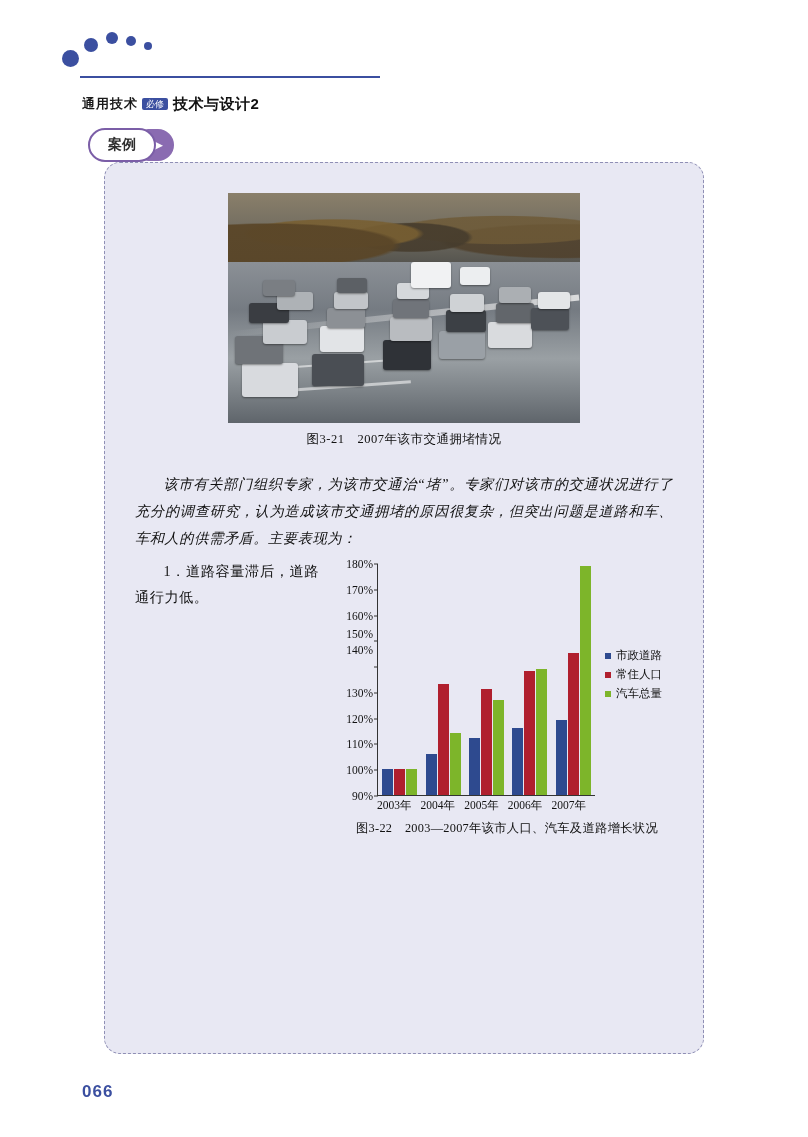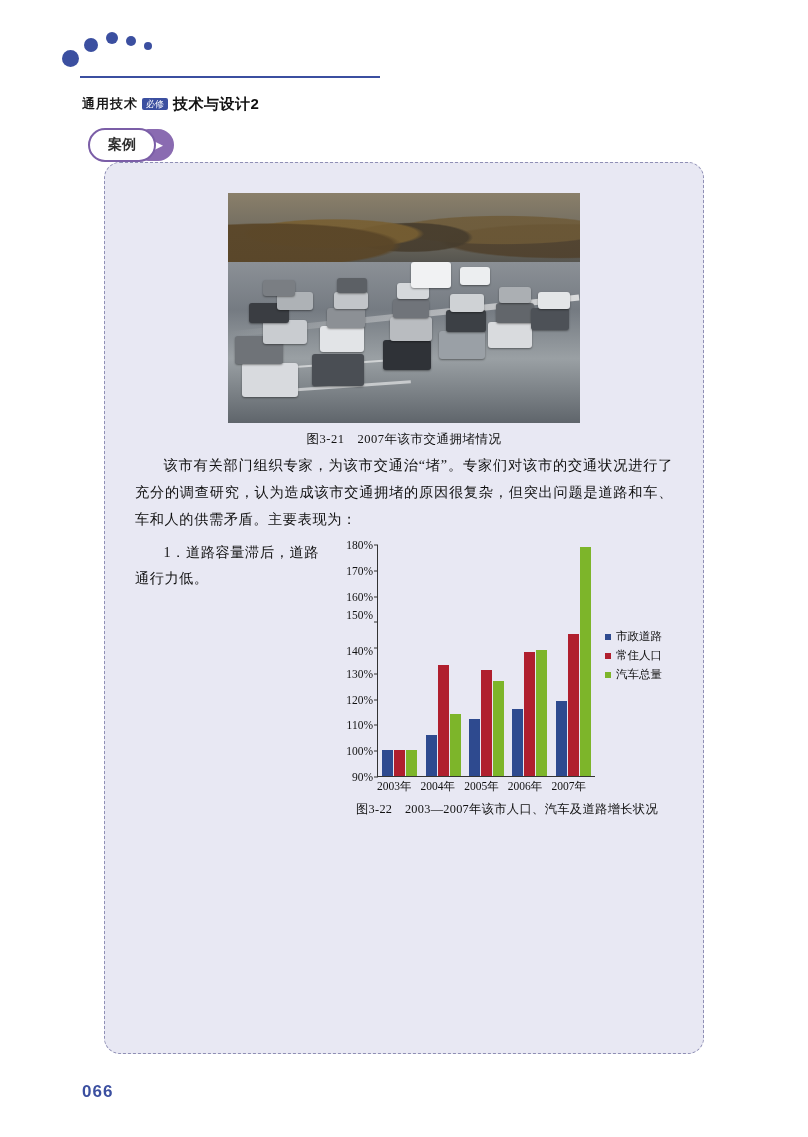--- a/index.html
+++ b/index.html
@@ -197,21 +197,21 @@
     transform: rotate(-6deg);
   }
   .fig-caption {
     margin-top: 8px;
     text-align: center;
     font-size: 12.5px;
     color: #111;
     letter-spacing: 0.5px;
   }
 
-  .para-2 { margin-top: 4px; }
+  .para-2 { margin-top: 23px; font-style: italic; }
 
   
   .cols {
     display: flex;
     margin-top: 6px;
     gap: 14px;
   }
   .col-left {
     width: 184px;
     font-size: 14.2px;
@@ -453,21 +453,21 @@
               <div class="ytick" style="top: 232px;">90%</div>
               <div class="ytick-mark" style="top: 232px;"></div>
               <div class="ytick" style="top: 206.222px;">100%</div>
               <div class="ytick-mark" style="top: 206.222px;"></div>
               <div class="ytick" style="top: 180.444px;">110%</div>
               <div class="ytick-mark" style="top: 180.444px;"></div>
               <div class="ytick" style="top: 154.667px;">120%</div>
               <div class="ytick-mark" style="top: 154.667px;"></div>
               <div class="ytick" style="top: 128.889px;">130%</div>
               <div class="ytick-mark" style="top: 128.889px;"></div>
-              <div class="ytick" style="top: 106px;">140%</div>
+              <div class="ytick" style="top: 86px;">140%</div>
               <div class="ytick-mark" style="top: 103.111px;"></div>
               <div class="ytick" style="top: 70px;">150%</div>
               <div class="ytick-mark" style="top: 77.3333px;"></div>
               <div class="ytick" style="top: 51.5556px;">160%</div>
               <div class="ytick-mark" style="top: 51.5556px;"></div>
               <div class="ytick" style="top: 25.7778px;">170%</div>
               <div class="ytick-mark" style="top: 25.7778px;"></div>
               <div class="ytick" style="top: 0px;">180%</div>
               <div class="ytick-mark" style="top: 0px;"></div>
             </div>

